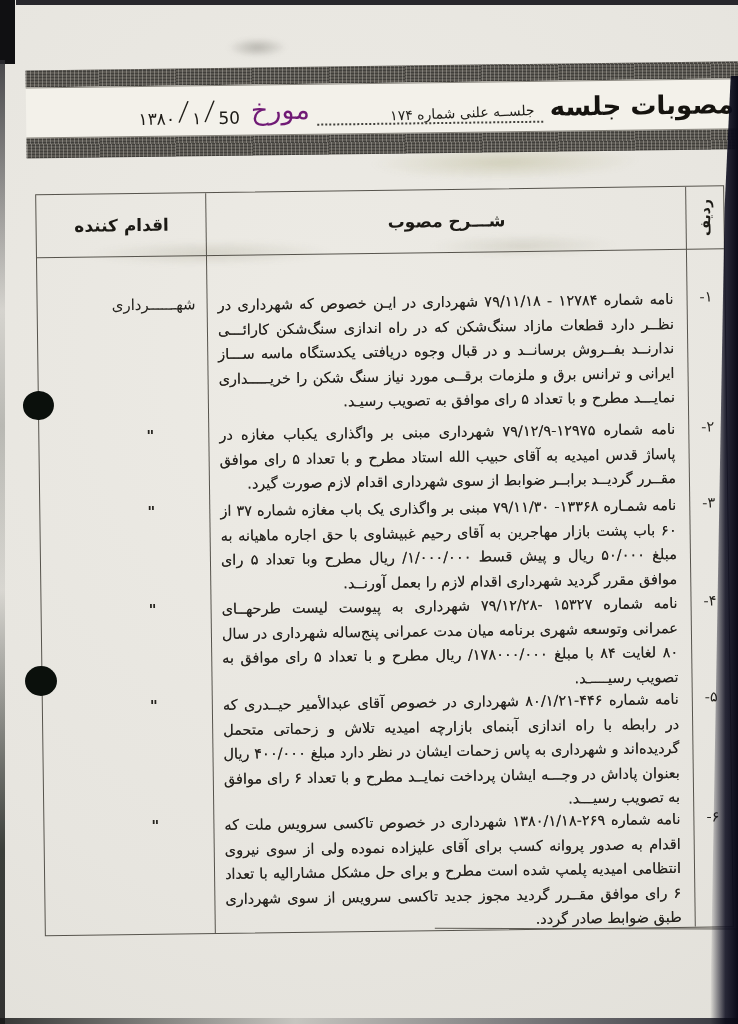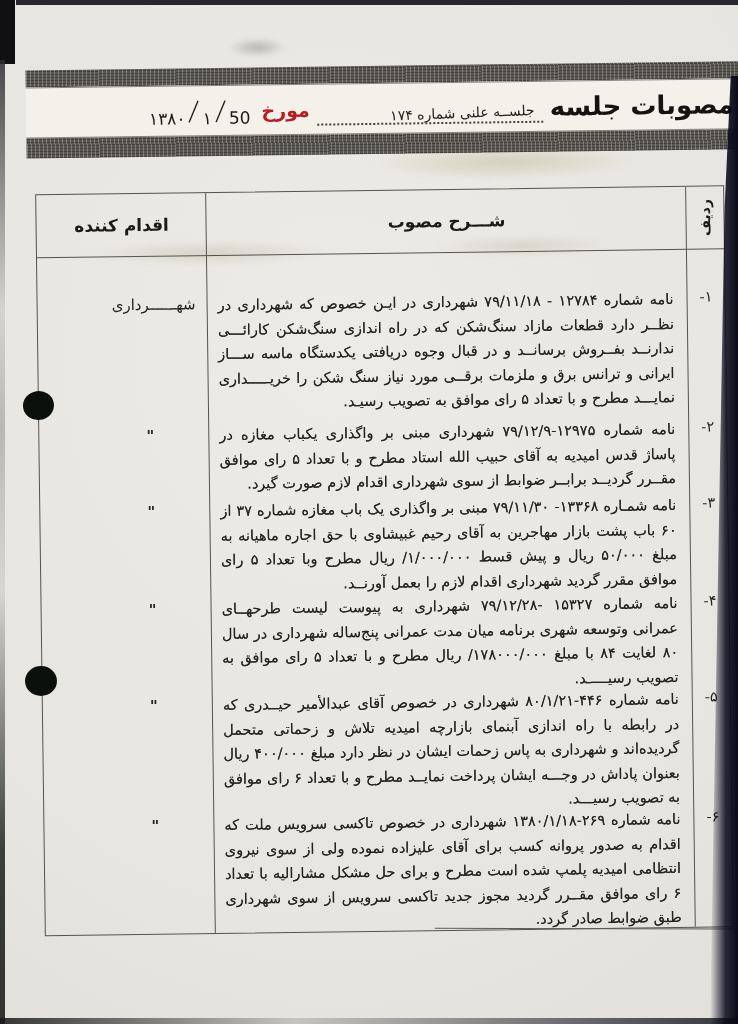--- a/index.html
+++ b/index.html
@@ -30,21 +30,21 @@
   }
   .strip .title{font-size:26px;font-weight:bold;color:#15130f;white-space:nowrap;letter-spacing:-.5px;}
   .dots-wrap{
     width:226px;height:30px;position:relative;flex-shrink:0;
     border-bottom:2px dotted #41403b;
   }
   .session{
     position:absolute;bottom:1px;right:8px;font-size:14px;color:#22201b;
     white-space:nowrap;transform:rotate(-1.5deg);
   }
-  .dated{font-size:19px;font-weight:bold;color:#b91c1c;white-space:nowrap;}
+  .dated{font-size:27px;font-weight:normal;color:#701a75;white-space:nowrap;}
   .date{display:flex;direction:rtl;align-items:center;gap:4px;color:#1d1b16;margin-right:4px;}
   .date .n{font-size:17px;margin-top:15px;}
   .date .slash{font-size:27px;font-weight:300;transform:rotate(6deg);line-height:20px;}
 
   
   .ghost{position:absolute;filter:blur(2px);pointer-events:none;}
   .g1{left:372px;top:146px;width:272px;height:36px;background:radial-gradient(ellipse,rgba(150,148,92,.28),transparent 70%);}
   .g2{left:86px;top:238px;width:250px;height:26px;background:radial-gradient(ellipse,rgba(130,128,100,.20),transparent 70%);}
   .g3{left:430px;top:236px;width:190px;height:24px;background:radial-gradient(ellipse,rgba(130,128,100,.18),transparent 70%);}
   .g4{left:232px;top:36px;width:60px;height:20px;background:radial-gradient(ellipse,rgba(90,88,80,.35),transparent 70%);}

